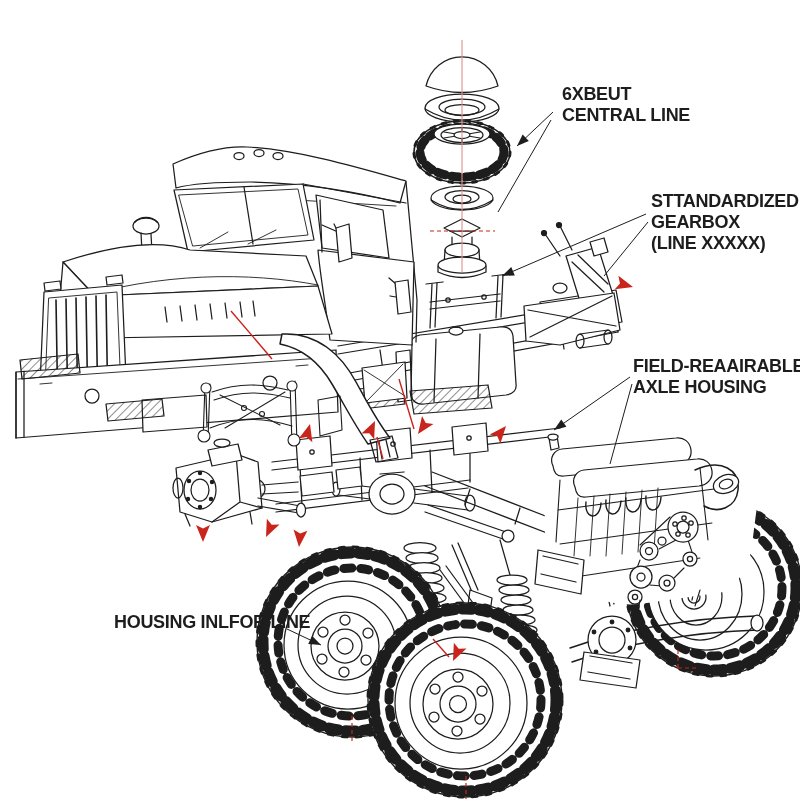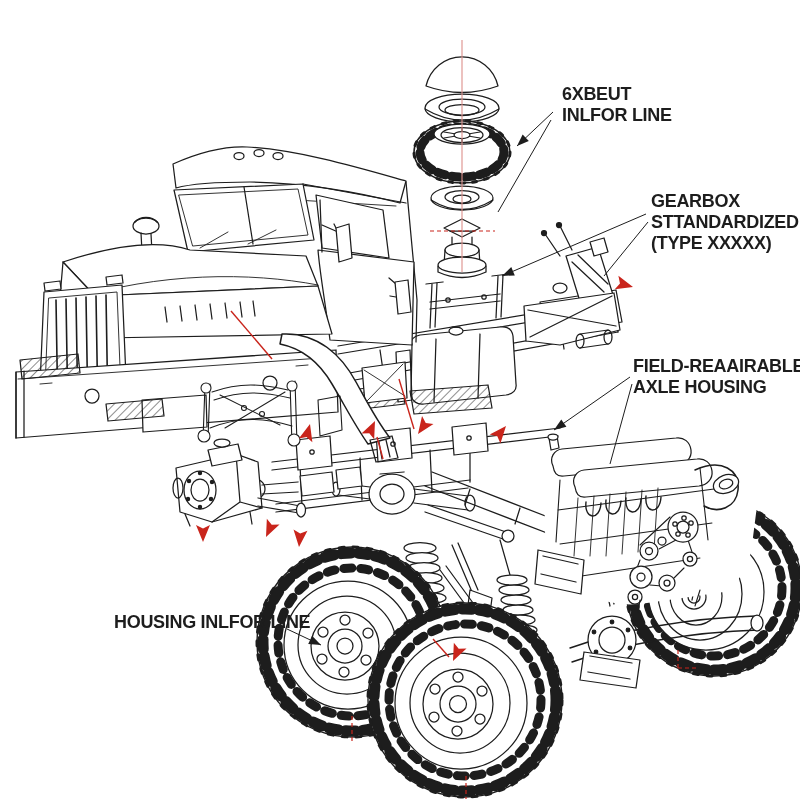--- a/index.html
+++ b/index.html
@@ -431,26 +431,26 @@
         <polygon points="0,0 -17,-7 -13.5,0 -17,7" fill="#c9251c" transform="translate(506,426) rotate(-50)"></polygon>
         <polygon points="0,0 -17,-7 -13.5,0 -17,7" fill="#c9251c" transform="translate(203,542) rotate(90)"></polygon>
         <polygon points="0,0 -17,-7 -13.5,0 -17,7" fill="#c9251c" transform="translate(266,537) rotate(115)"></polygon>
         <polygon points="0,0 -17,-7 -13.5,0 -17,7" fill="#c9251c" transform="translate(299,547) rotate(95)"></polygon>
         <polygon points="0,0 -17,-7 -13.5,0 -17,7" fill="#c9251c" transform="translate(453,661) rotate(115)"></polygon>
       </g>
 </svg>
 
   <div class="part-label" id="label-wheel-line">
     <span class="lbl-line">6XBEUT</span>
-    <span class="lbl-line">INLFOR LINE</span>
+    <span class="lbl-line">CENTRAL LINE</span>
   </div>
   <div class="part-label" id="label-gearbox">
+    <span class="lbl-line">STTANDARDIZED</span>
     <span class="lbl-line">GEARBOX</span>
-    <span class="lbl-line">STTANDARDIZED</span>
-    <span class="lbl-line">(TYPE XXXXX)</span>
+    <span class="lbl-line">(LINE XXXXX)</span>
   </div>
   <div class="part-label" id="label-axle-housing">
     <span class="lbl-line">FIELD-REAAIRABLE</span>
     <span class="lbl-line">AXLE HOUSING</span>
   </div>
   <div class="part-label" id="label-central-line">
     <span class="lbl-line">HOUSING INLFOR LINE</span>
   </div>
 </div>
 

